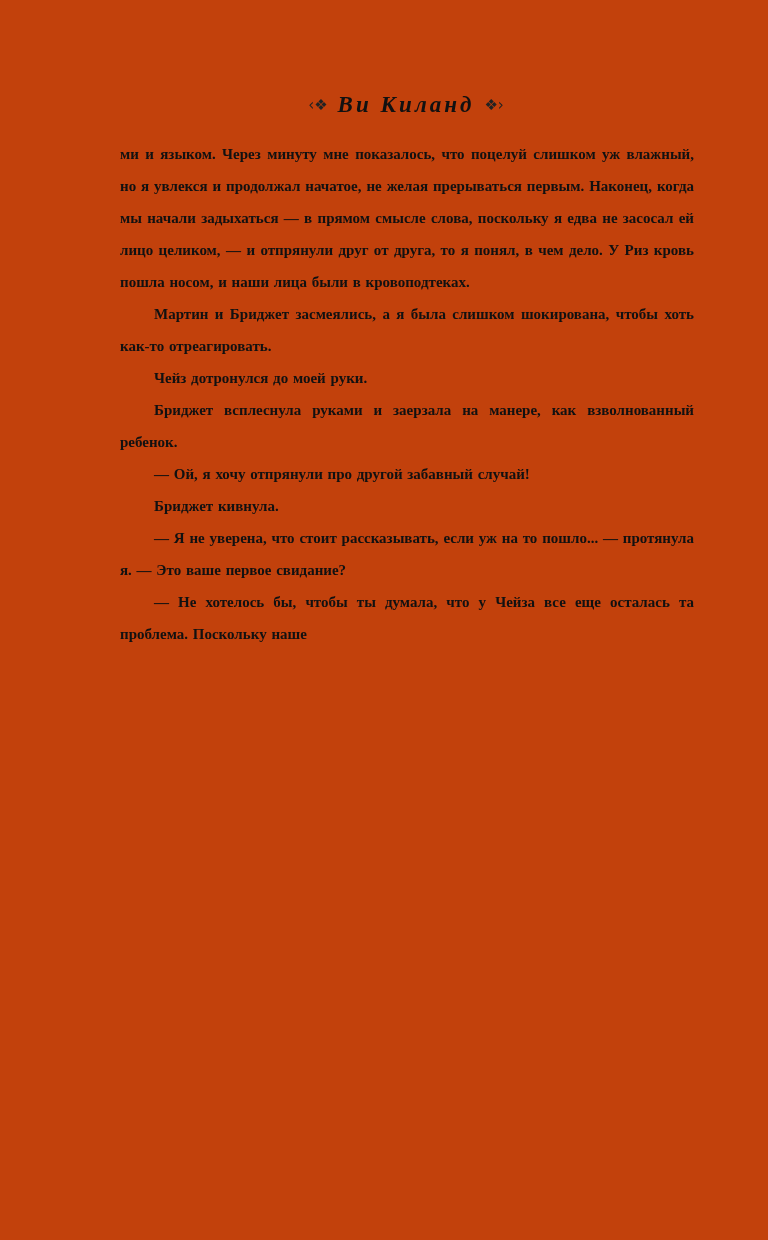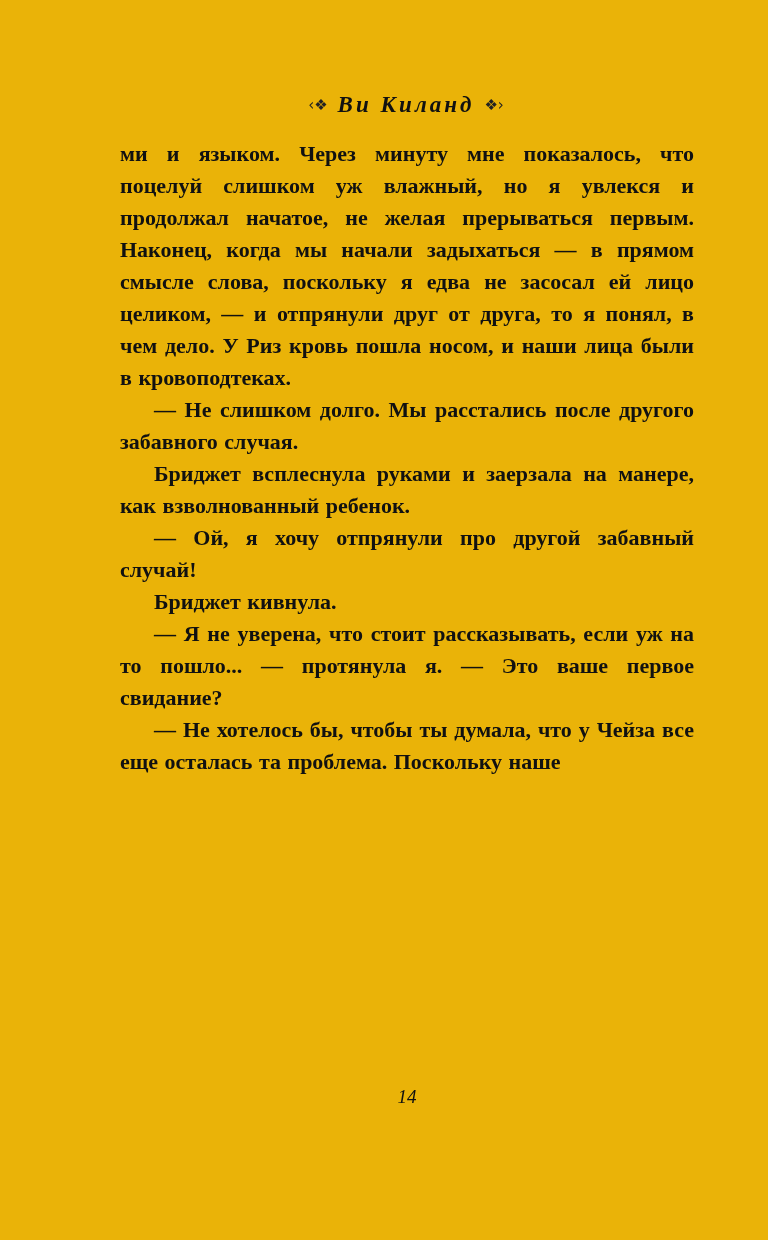--- a/index.html
+++ b/index.html
@@ -5,21 +5,21 @@
   html, body {
     margin: 0;
     padding: 0;
     background: #e9e9e9;
   }
   .page {
     position: relative;
     width: 768px;
     height: 1240px;
     margin: 0 auto;
-    background: #eab308;
+    background: #c2410c;
     overflow: hidden;
     font-family: "Liberation Serif", "DejaVu Serif", serif;
     color: #111111;
   }
   .running-head {
     position: absolute;
     top: 92px;
     left: 120px;
     width: 572px;
     text-align: center;
@@ -38,21 +38,21 @@
     color: #222222;
     vertical-align: 2px;
     padding: 0 10px;
   }
   .text-block {
     position: absolute;
     top: 138px;
     left: 120px;
     width: 574px;
     text-align: justify;
-    font-size: 22px;
+    font-size: 15px;
     font-weight: 700;
     line-height: 32px;
     hyphens: auto;
     -webkit-hyphens: auto;
     word-spacing: 1px;
   }
   .text-block p {
     margin: 0;
     padding: 0;
     text-indent: 34px;
@@ -75,23 +75,23 @@
 <body>
 
 <div class="page">
 
   <div class="running-head">
     <span class="ornament">‹❖</span><span>Ви Киланд</span><span class="ornament">❖›</span>
   </div>
 
   <div class="text-block">
     <p class="no-indent">ми и языком. Через минуту мне показалось, что поцелуй слишком уж влажный, но я увлекся и продолжал начатое, не желая прерываться первым. Наконец, когда мы начали задыхаться — в прямом смысле слова, поскольку я едва не засосал ей лицо целиком, — и отпрянули друг от друга, то я понял, в чем дело. У Риз кровь пошла носом, и наши лица были в кровоподтеках.</p>
-    <p>— Не слишком долго. Мы расстались после другого забавного случая.</p>
+    <p>Мартин и Бриджет засмеялись, а я была слишком шокирована, чтобы хоть как-то отреагировать.</p>
+    <p>Чейз дотронулся до моей руки.</p>
     <p>Бриджет всплеснула руками и заерзала на манере, как взволнованный ребенок.</p>
     <p>— Ой, я хочу отпрянули про другой забавный случай!</p>
     <p>Бриджет кивнула.</p>
     <p>— Я не уверена, что стоит рассказывать, если уж на то пошло... — протянула я. — Это ваше первое свидание?</p>
     <p>— Не хотелось бы, чтобы ты думала, что у Чейза все еще осталась та проблема. Поскольку наше</p>
   </div>
 
-  <div class="folio">14</div>
 
 </div>
 
 </body></html>

